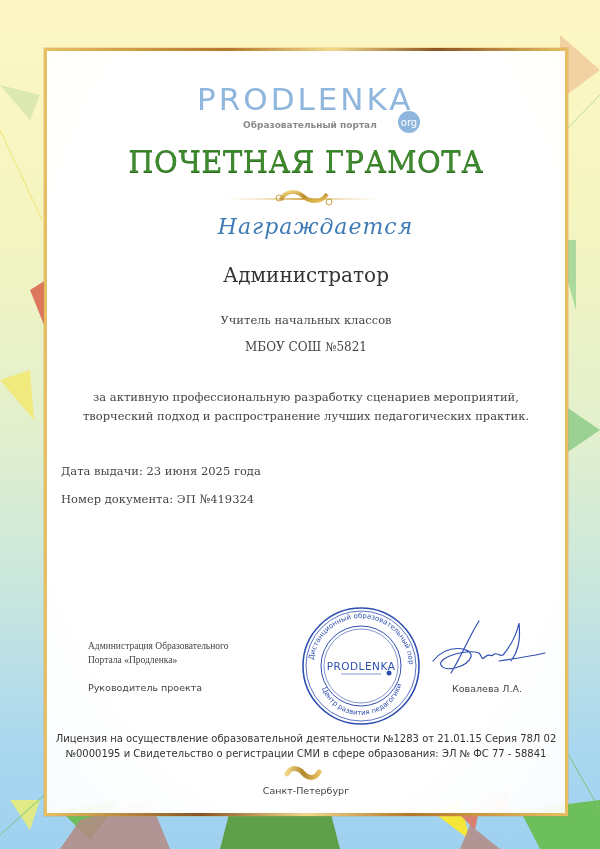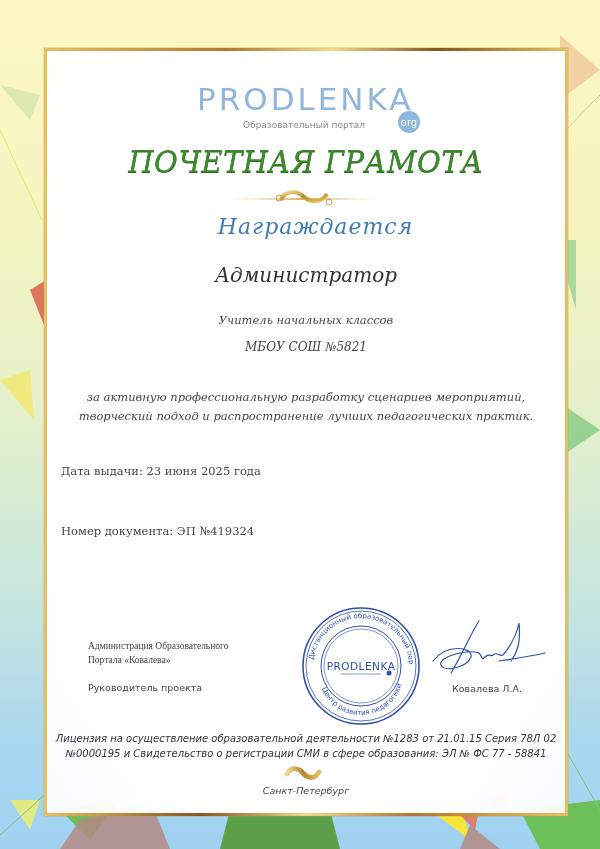--- a/index.html
+++ b/index.html
@@ -19,31 +19,31 @@
   }
   .frame::before {
     content: ""; position: absolute; left: -3px; right: -3px; top: -3px; height: 3px;
     background: linear-gradient(90deg, #e7bf62 0%, #b4762e 35%, #f3d88a 55%, #8a5422 75%, #e7bf62 100%);
   }
   .frame::after {
     content: ""; position: absolute; left: -3px; right: -3px; bottom: -3px; height: 3px;
     background: linear-gradient(90deg, #e7bf62 0%, #8a5422 30%, #f3d88a 50%, #b4762e 70%, #e7bf62 100%);
   }
   .abs { position: absolute; }
-  .center { left: 0; right: 0; text-align: center; font-style: italic; }
+  .center { left: 0; right: 0; text-align: center; }
 
   .logo { top: 30px; left: 150px; width: 230px; height: 56px; }
   .logo-text {
     position: absolute; left: 0; top: 0;
     font-family: "DejaVu Sans", sans-serif; font-size: 31px; letter-spacing: 3px;
     color: #8fb6dc; font-weight: normal;
   }
   .logo-sub {
     position: absolute; left: 46px; top: 39px;
-    font-family: "DejaVu Sans", sans-serif; font-size: 9px; color: #8a8a8a;
+    font-family: "DejaVu Sans", sans-serif; font-size: 9px; color: #8a8a8a; font-weight: bold;
   }
   .logo-org {
     position: absolute; left: 201px; top: 30px; width: 22px; height: 22px; border-radius: 50%;
     background: #8fb6dc; color: #fff; font-family: "DejaVu Sans", sans-serif; font-size: 10px;
     display: flex; align-items: center; justify-content: center;
   }
 
   .title {
     top: 94px; font-family: "DejaVu Serif", serif; font-size: 29px; color: #3e8a2e;
     letter-spacing: 0.5px; text-shadow: 0 1px 0 #2b6a1f;
@@ -53,21 +53,21 @@
     top: 163px; font-family: "DejaVu Serif", serif; font-style: italic; font-size: 22px; color: #3f7bb5;
     letter-spacing: 1px;
     padding-left: 19px;
   }
   .name { top: 212px; font-size: 20px; color: #333; font-family: "DejaVu Serif", serif; }
   .position { top: 262px; font-size: 11.5px; color: #444; }
   .school { top: 289px; font-size: 12px; color: #444; }
   .reason { top: 337px; font-size: 11.5px; color: #444; line-height: 19px; padding: 0 4px; }
   .meta { left: 14px; font-size: 11.5px; color: #444; }
   .meta.date { top: 413px; }
-  .meta.doc { top: 441px; margin-top: 32px; }
+  .meta.doc { top: 441px; }
 
   .admin { left: 41px; top: 588px; font-family: Liberation Serif, serif; font-size: 9.5px; color: #444; line-height: 14px; }
   .role { left: 41px; top: 631px; font-family: "DejaVu Sans", sans-serif; font-size: 9.5px; color: #444; }
   .stamp { left: 248px; top: 552px; width: 132px; height: 126px; }
   .signature { left: 376px; top: 562px; width: 124px; height: 70px; }
   .signer { left: 405px; top: 632px; font-family: "DejaVu Sans", sans-serif; font-size: 9.5px; color: #444; }
 
   .license { top: 680px; font-family: "DejaVu Sans", sans-serif; font-size: 10px; color: #333; line-height: 15px; }
   .city-ornament { top: 713px; left: 236px; width: 40px; height: 18px; }
   .city { top: 734px; font-family: "DejaVu Sans", sans-serif; font-size: 9.5px; color: #444; }
@@ -137,21 +137,21 @@
   <div class="abs center reason">
     <div>за активную профессиональную разработку сценариев мероприятий,</div>
     <div>творческий подход и распространение лучших педагогических практик.</div>
   </div>
 
   <div class="abs meta date">Дата выдачи: 23 июня 2025 года</div>
   <div class="abs meta doc">Номер документа: ЭП №419324</div>
 
   <div class="abs admin">
     <div>Администрация Образовательного</div>
-    <div>Портала «Ковалева»</div>
+    <div>Портала «Продленка»</div>
   </div>
   <div class="abs role">Руководитель проекта</div>
 
   <svg class="abs stamp" viewBox="0 0 132 126">
     <defs>
       <path id="outerArc" d="M18,63 A48,48 0 1,1 114,63"></path>
       <path id="bottomArc" d="M24,70 A42,42 0 0,0 108,70"></path>
     </defs>
     <circle cx="66" cy="63" r="58" fill="none" stroke="#2f4fb0" stroke-width="1.6"></circle>
     <circle cx="66" cy="63" r="55" fill="none" stroke="#2f4fb0" stroke-width="0.8"></circle>

